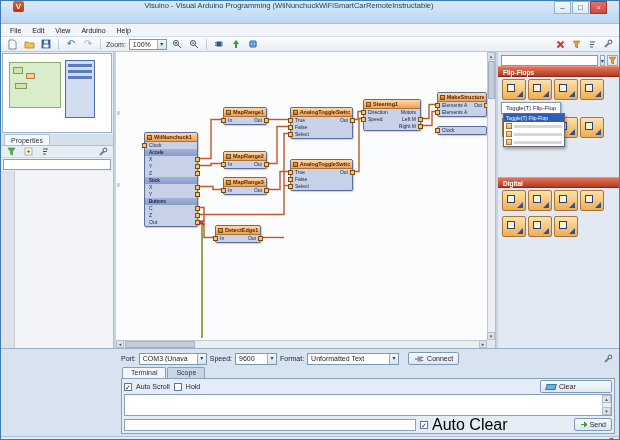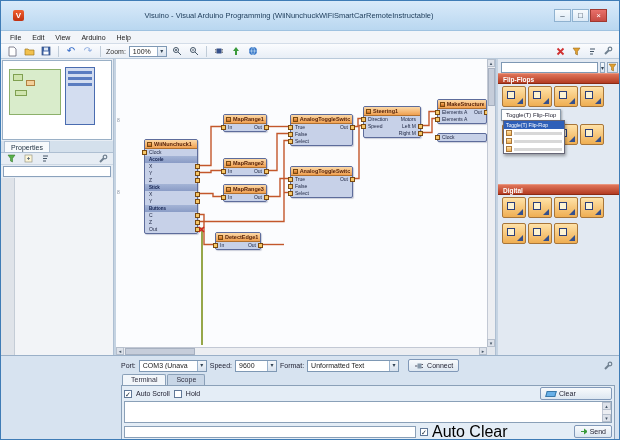--- a/index.html
+++ b/index.html
@@ -1,20 +1,20 @@
 <!DOCTYPE html>
 <html><head>
 <meta charset="utf-8">
 <style>
   * { margin:0; padding:0; box-sizing:border-box; }
   html,body { width:620px; height:440px; font-family:"Liberation Sans","DejaVu Sans",sans-serif; background:#fff; }
   .window { position:relative; width:620px; height:440px; border:1px solid #3f7cb6; background:#cfe3f5; overflow:hidden; }
 
   
-  .titlebar { height:30px; background:linear-gradient(#d9eafa,#b9d7f0); display:flex; align-items:center; padding:0 12px; border-bottom:1px solid #9fc2e0; }
+  .titlebar { height:23px; background:linear-gradient(#d9eafa,#b9d7f0); display:flex; align-items:flex-start; padding:0 12px; border-bottom:1px solid #9fc2e0; }
   .app-icon { width:11px; height:11px; background:linear-gradient(#f06030,#c03010); border-radius:2px; color:#fff; font-size:8px; line-height:11px; text-align:center; font-weight:bold; }
   .app-icon::after { content:"V"; }
   .title-text { flex:1; text-align:center; font-size:7.5px; color:#1c3a58; white-space:nowrap; overflow:hidden; text-overflow:ellipsis; }
   .caption { display:flex; gap:1px; }
   .cap-btn { width:17px; height:13px; border:1px solid #8fb2d0; background:linear-gradient(#f6fafd,#dceaf6); font-size:8px; line-height:11px; text-align:center; color:#234; }
   .cap-btn.close { background:linear-gradient(#e8706a,#c74b44); color:#fff; border-color:#a03830; }
   .btn-min::after { content:"–"; } .btn-max::after { content:"□"; } .btn-close::after { content:"×"; }
 
   
   .menubar { height:13px; background:#f2f5f9; border-bottom:1px solid #d4dde8; display:flex; align-items:center; padding:0 4px; gap:1px; }

